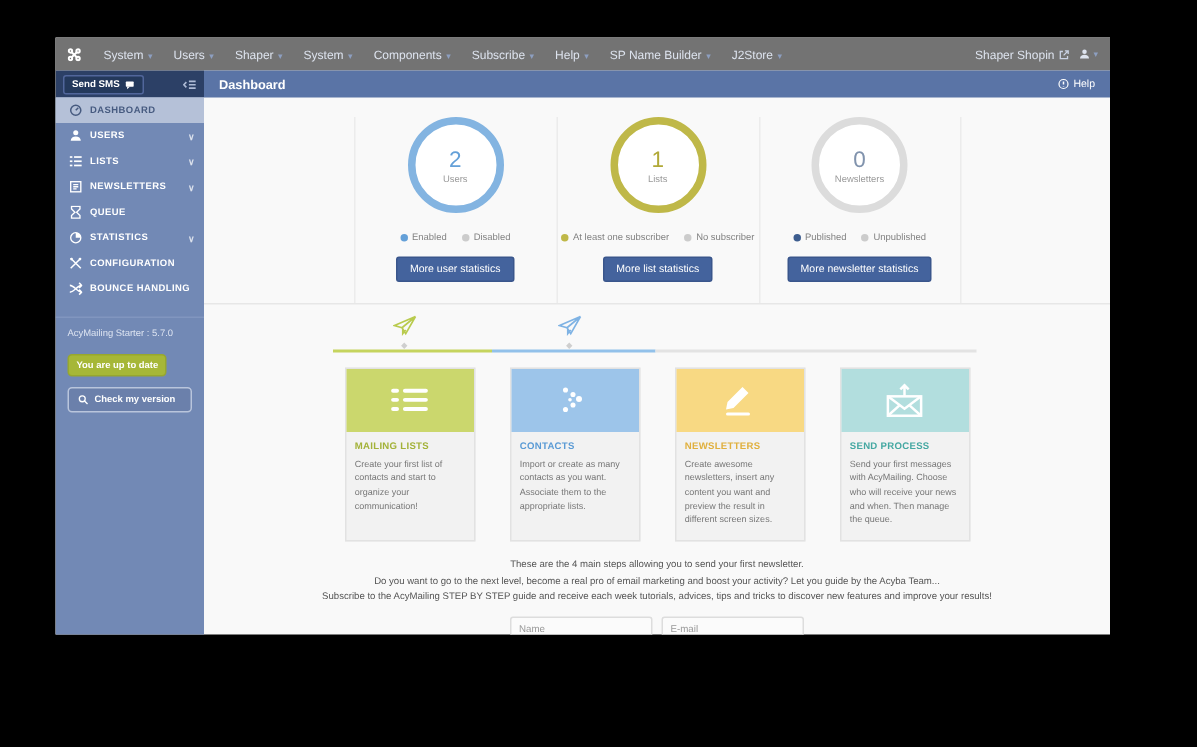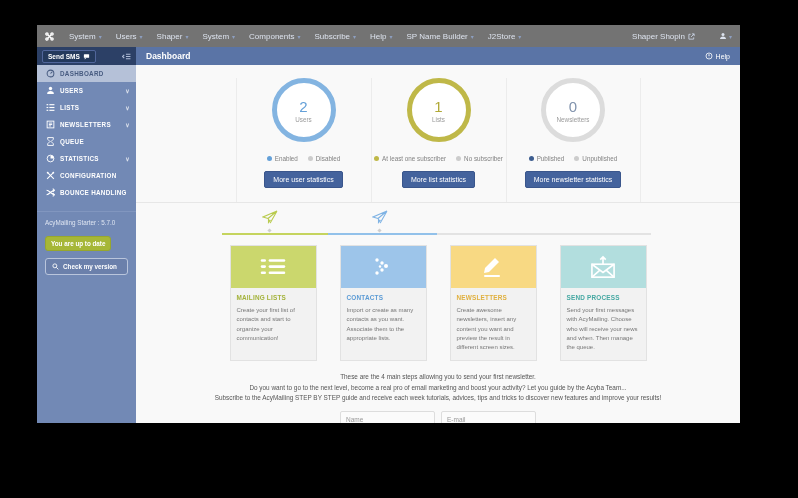--- a/index.html
+++ b/index.html
@@ -7,21 +7,21 @@
               font-family:"Liberation Sans", sans-serif; }
   #window { position:absolute; left:37px; top:25px; width:703px; height:398px;
             background:#f9f9f9; overflow:hidden; }
 
   
   .topbar { height:14px; background:#737373; display:flex; align-items:center;
             padding:11px 8px; color:#dde3ee; font-size:8px; }
   .jlogo { margin-right:8px; display:flex; }
   .menu-item { padding:0 7px; white-space:nowrap; cursor:pointer; }
   .menu-item::after { content:"▾"; font-size:6px; color:#8d9fc0; margin-left:3px; }
-  .topbar-right { margin-left:auto; display:flex; align-items:center; gap:24px; }
+  .topbar-right { margin-left:auto; display:flex; align-items:center; gap:6px; }
   .site-link { display:flex; align-items:center; gap:3px; }
   .user-menu { display:flex; align-items:center; gap:2px; }
   .user-menu::after { content:"▾"; font-size:6px; color:#8d9fc0; }
 
   
   .bar2 { height:18px; display:flex; }
   .sms-strip { width:99px; background:#2c4066; display:flex; align-items:center;
                padding:0 5px; flex:none; }
   .sms-btn { display:flex; align-items:center; gap:3px; background:#24395c;
              border:1px solid #51669b; border-radius:2px; color:#fff;

